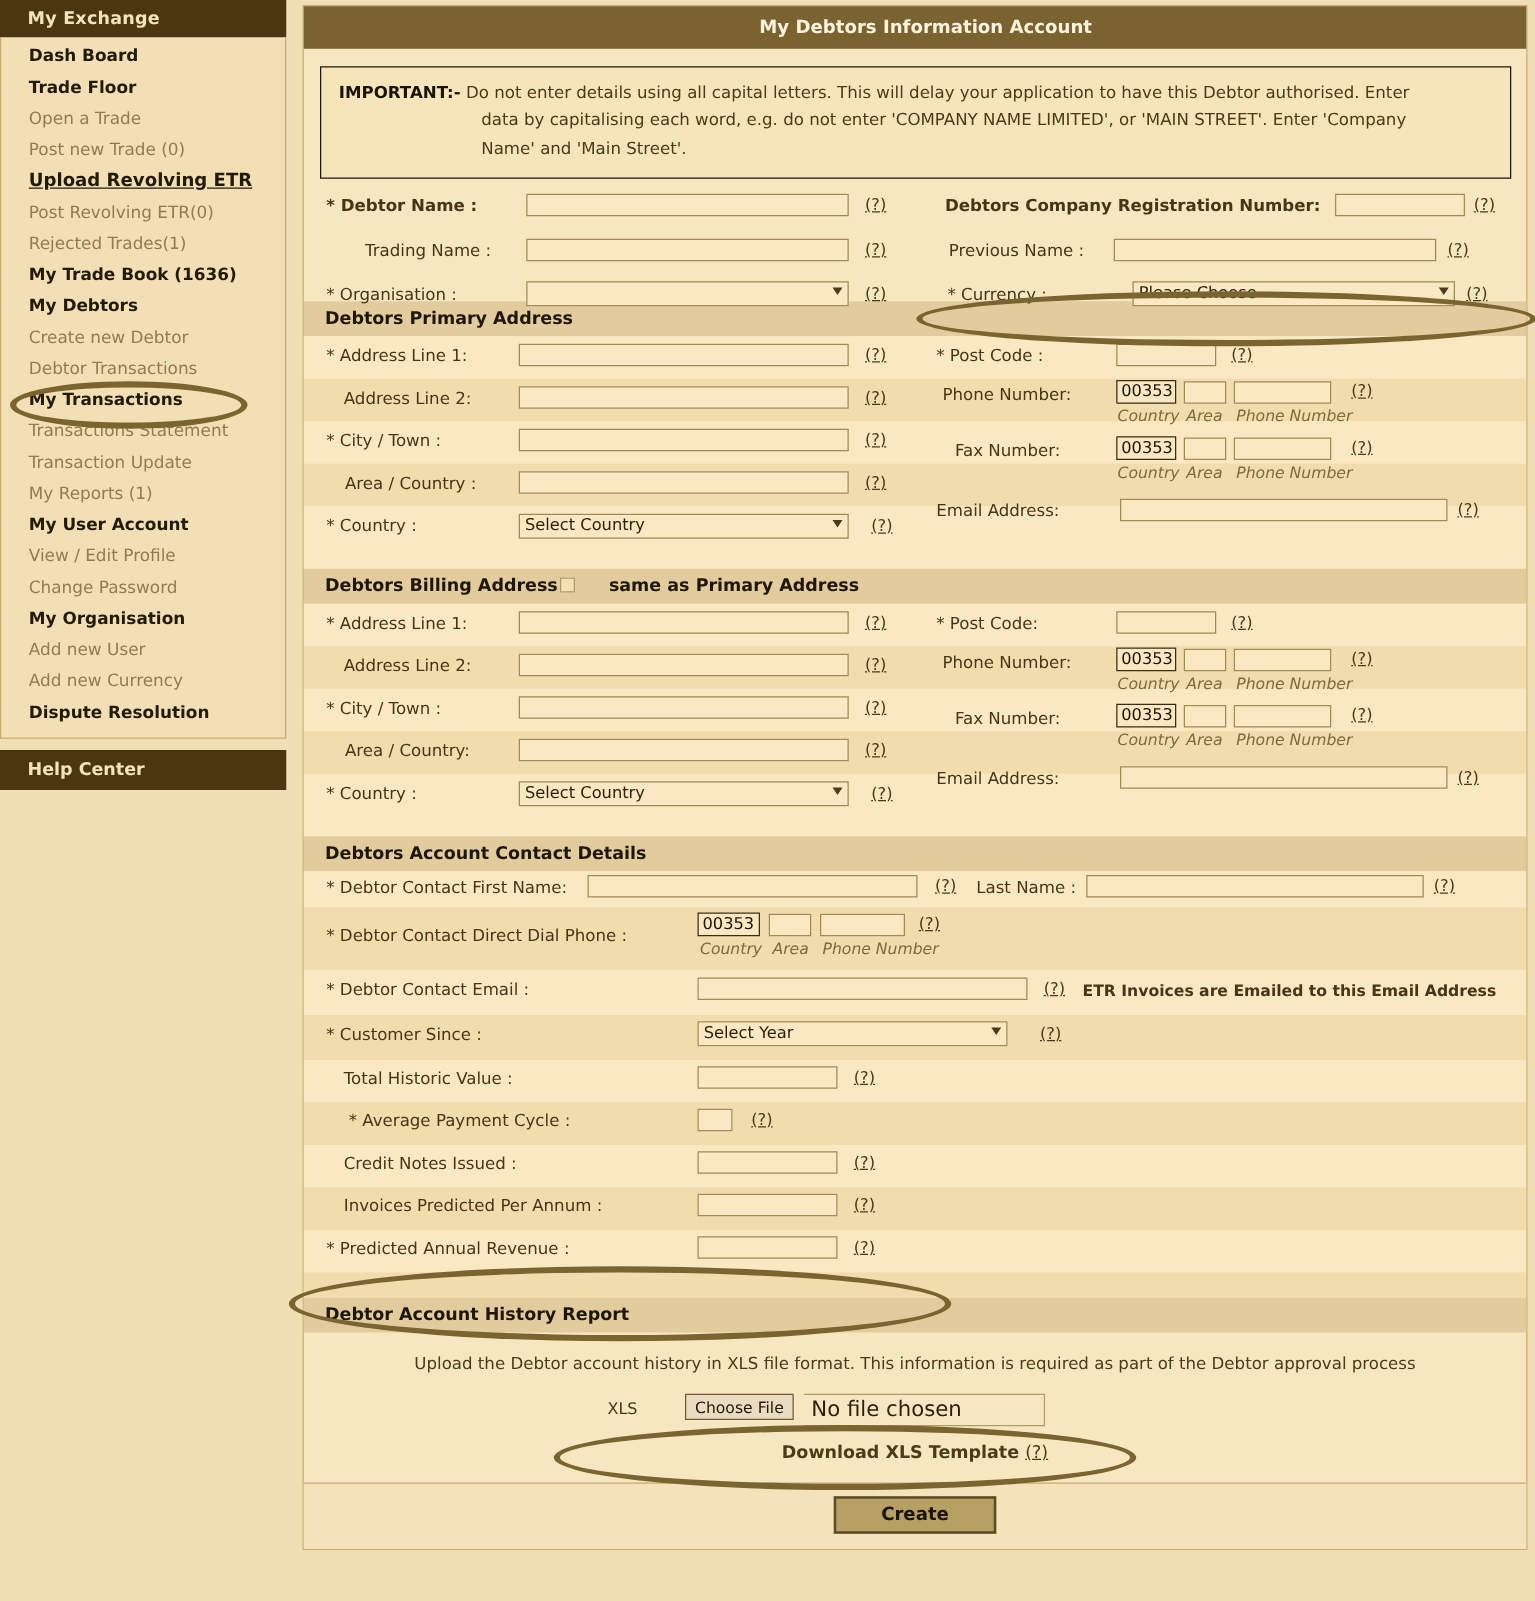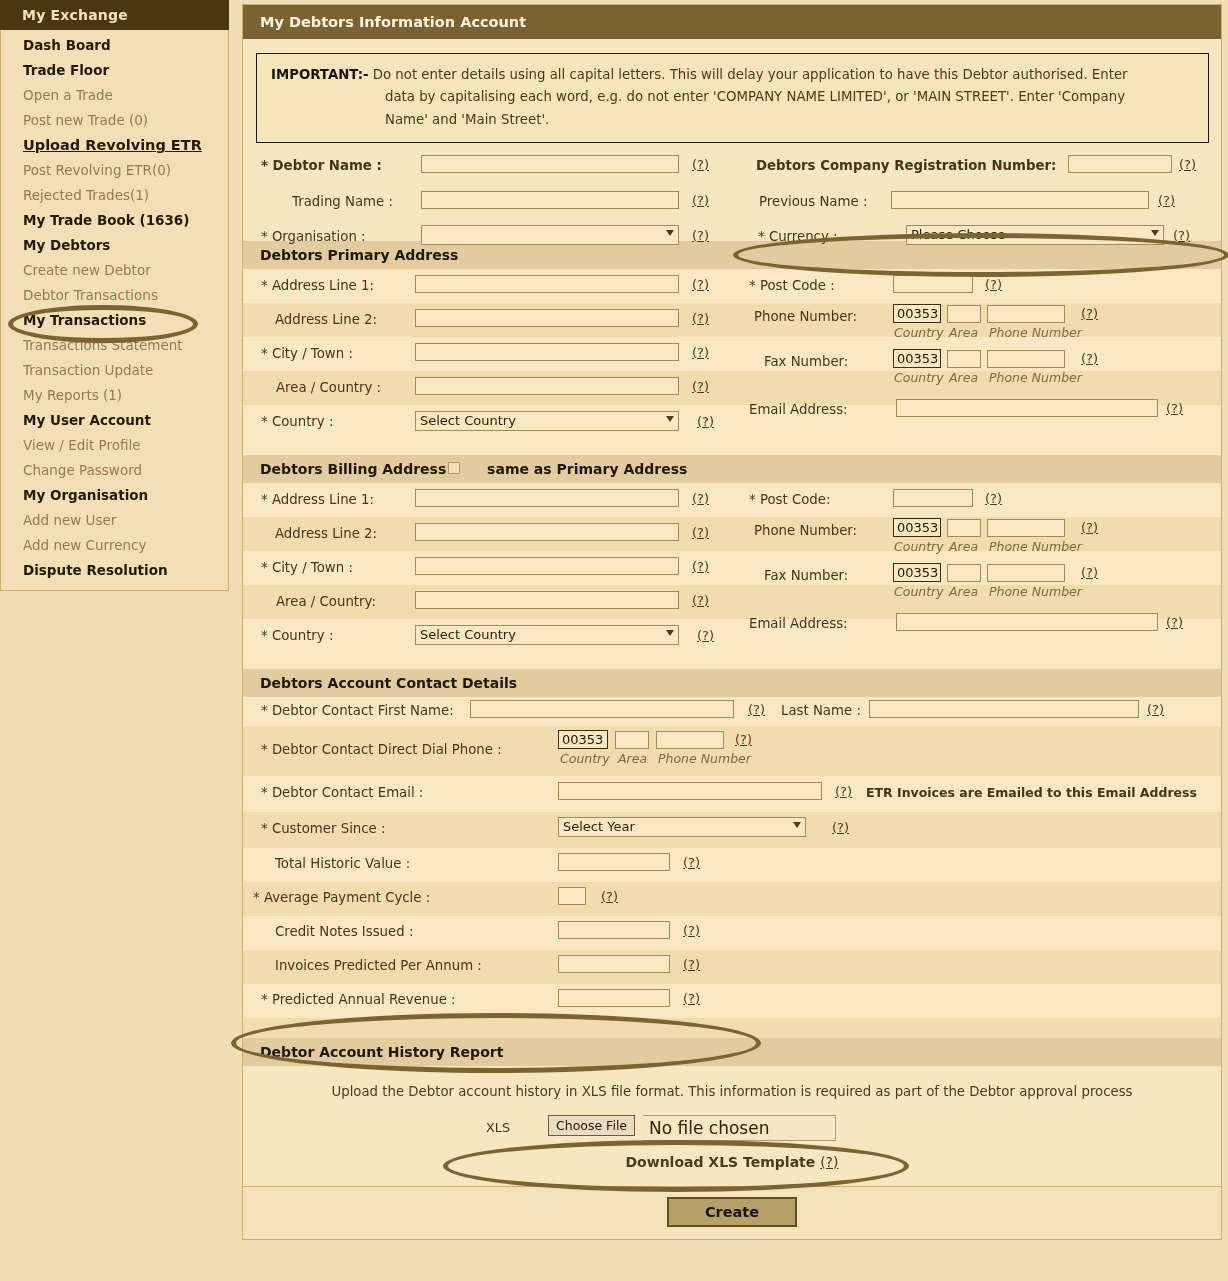--- a/index.html
+++ b/index.html
@@ -34,20 +34,21 @@
   }
 
   
   .main{
     position:absolute;left:242px;top:4px;width:978px;
     border:1px solid #c8ab6e;background:#f7e7c0;
   }
   .main-title{
     background:#7a6331;color:#fdf4df;font-weight:bold;font-size:14.5px;
     padding:9px 0 9px 17px;
+    text-align:center;
   }
   .notice-wrap{padding:14px 12px 10px 13px;}
   .notice{
     border:1px solid #1e1608;background:#f6e4bb;
     padding:9px 14px 11px 14px;line-height:23px;font-size:13.3px;
     color:#4a3a16;
   }
   .notice b{color:#1b1405;}
   .notice .ind{display:block;padding-left:114px;margin-top:-1px;}
   .notice .ind2{display:block;padding-left:114px;}
@@ -138,20 +139,21 @@
       <div class="side-row"><span class="side-link">Transaction Update</span></div>
       <div class="side-row"><span class="side-link">My Reports (1)</span></div>
       <div class="side-row"><span class="side-head">My User Account</span></div>
       <div class="side-row"><span class="side-link">View / Edit Profile</span></div>
       <div class="side-row"><span class="side-link">Change Password</span></div>
       <div class="side-row"><span class="side-head">My Organisation</span></div>
       <div class="side-row"><span class="side-link">Add new User</span></div>
       <div class="side-row"><span class="side-link">Add new Currency</span></div>
       <div class="side-row"><span class="side-head">Dispute Resolution</span></div>
     </div>
+    <div class="help-hd">Help Center</div>
   </div>
 
   <div class="main">
     <div class="main-title">My Debtors Information Account</div>
 
     <div class="notice-wrap">
       <div class="notice">
         <b>IMPORTANT:-</b><span> Do not enter details using all capital letters. This will delay your application to have this Debtor authorised. Enter</span>
         <span class="ind">data by capitalising each word, e.g. do not enter 'COMPANY NAME LIMITED', or 'MAIN STREET'. Enter 'Company</span>
         <span class="ind2">Name' and 'Main Street'.</span>
@@ -331,21 +333,21 @@
       <div class="lbl" style="left:623px;top:88px;font-weight:bold;font-size:12.5px;">ETR Invoices are Emailed to this Email Address</div>
 
       <div class="lbl" style="left:18px;top:124px;">* Customer Since :</div>
       <div class="sel" style="left:315px;top:120px;width:248px;"><span>Select Year</span><span class="arw"></span></div>
       <div class="hint" style="left:589px;top:123px;">(?)</div>
 
       <div class="lbl" style="left:32px;top:159px;">Total Historic Value :</div>
       <div class="ip" style="left:315px;top:156px;width:112px;"></div>
       <div class="hint" style="left:440px;top:158px;">(?)</div>
 
-      <div class="lbl" style="left:10px;top:193px;">* Average Payment Cycle :</div>
+      <div class="lbl" style="left:36px;top:193px;">* Average Payment Cycle :</div>
       <div class="ip" style="left:315px;top:190px;width:28px;"></div>
       <div class="hint" style="left:358px;top:192px;">(?)</div>
 
       <div class="lbl" style="left:32px;top:227px;">Credit Notes Issued :</div>
       <div class="ip" style="left:315px;top:224px;width:112px;"></div>
       <div class="hint" style="left:440px;top:226px;">(?)</div>
 
       <div class="lbl" style="left:32px;top:261px;">Invoices Predicted Per Annum :</div>
       <div class="ip" style="left:315px;top:258px;width:112px;"></div>
       <div class="hint" style="left:440px;top:260px;">(?)</div>

